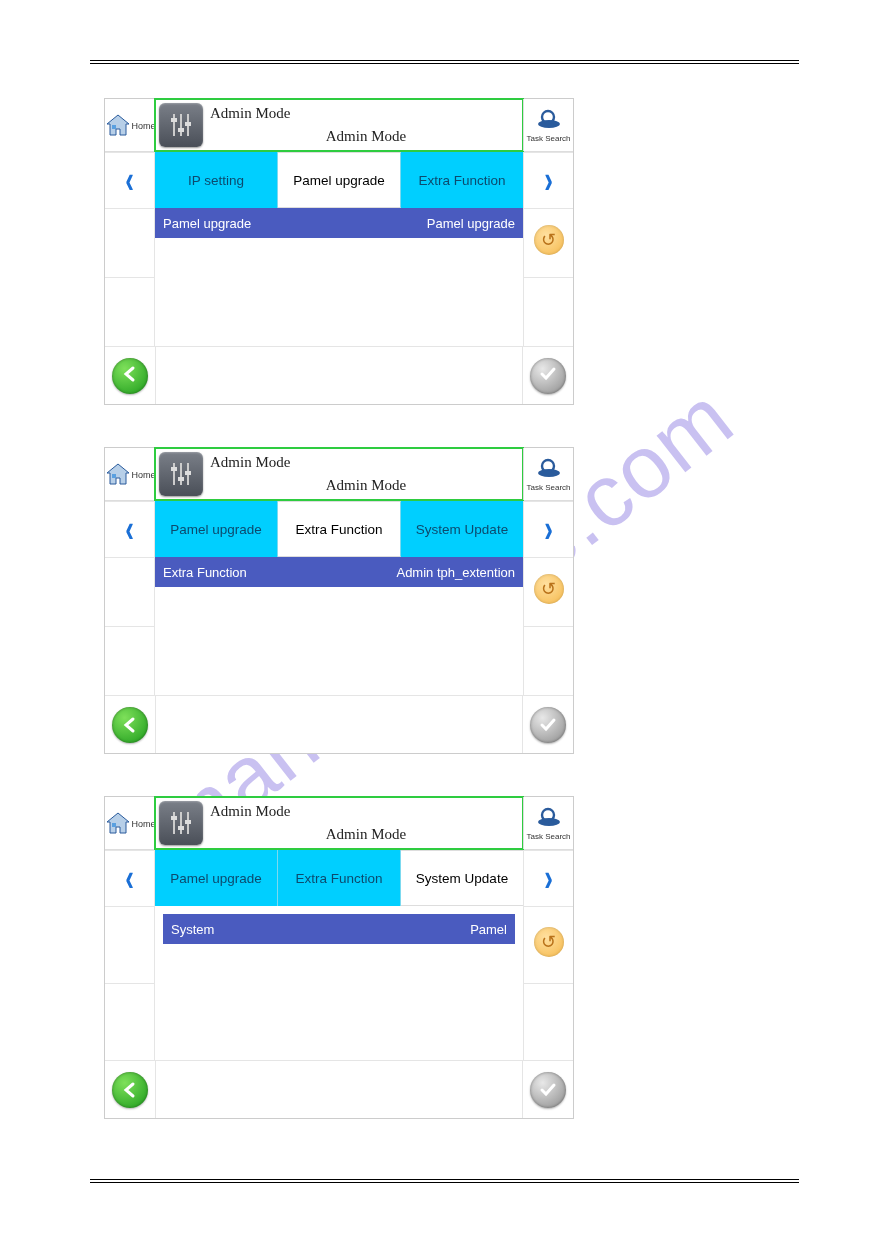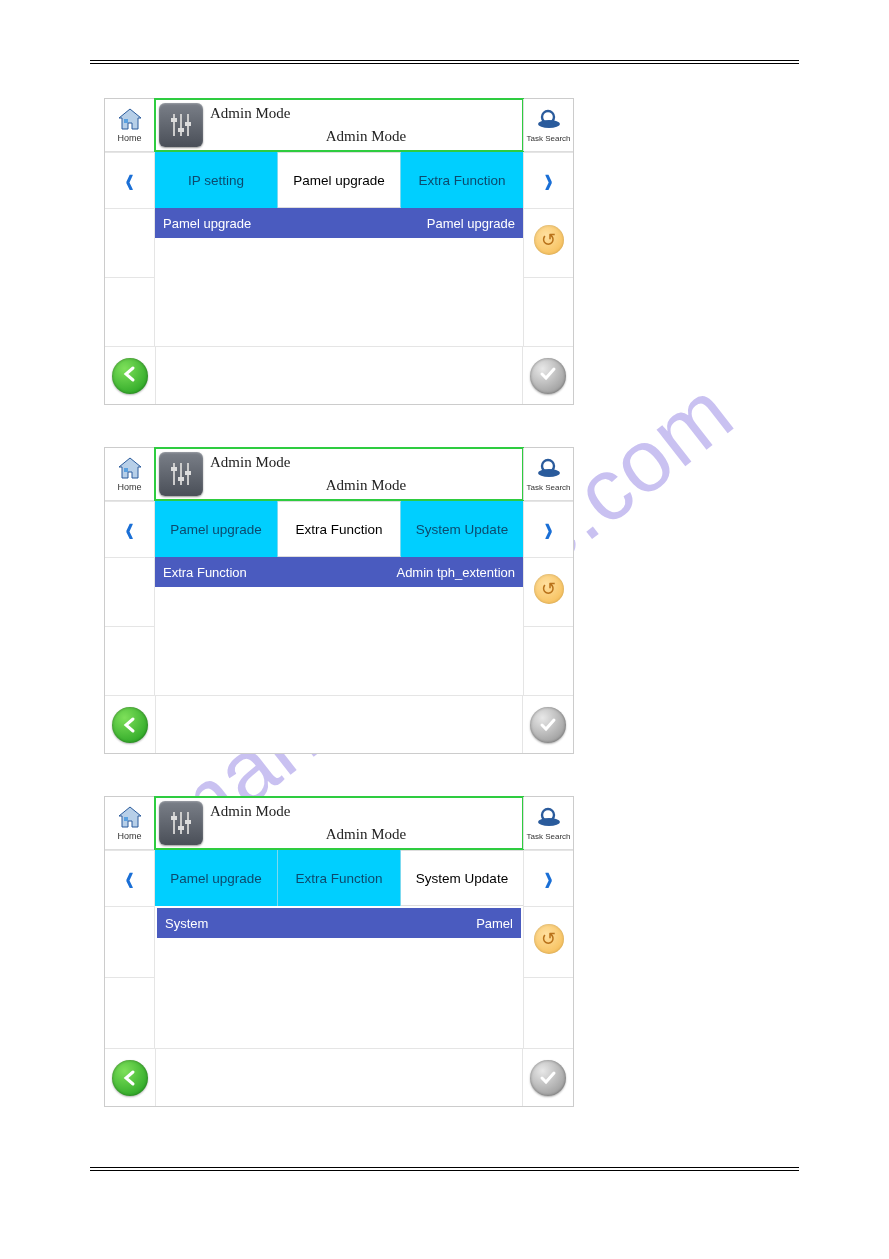--- a/index.html
+++ b/index.html
@@ -33,21 +33,21 @@
     position: relative;
   }
   .device-hdr {
     display: flex;
     align-items: stretch;
     border-bottom: 1px solid #ddd;
   }
   .home-cell {
     width: 50px;
     display: flex;
-    flex-direction: column;
+    flex-direction: row;
     align-items: center;
     justify-content: center;
     border-right: 1px solid #ddd;
     padding: 3px 0;
   }
   .home-icon svg { display: block; }
   .home-label {
     font-size: 9px;
     color: #333;
     margin-top: 2px;
@@ -488,21 +488,21 @@
         <div class="arrow-cell right">
             <span class="chev">›</span>
           </div>
       </div>
       <div style="display:flex">
         <div class="side left">
             <div class="side-split"></div>
             <div class="side-split"></div>
           </div>
         <div style="flex:1">
-          <div class="blue-bar" style="margin:2px">
+          <div class="blue-bar" style="margin:8px">
             <span>System</span>
             <span>Pamel</span>
           </div>
           <div class="content-main" style="height:108px"></div>
         </div>
         <div class="side right">
           <div class="side-split">
               <div class="refresh-btn">
                 <span>↺</span>
               </div>

